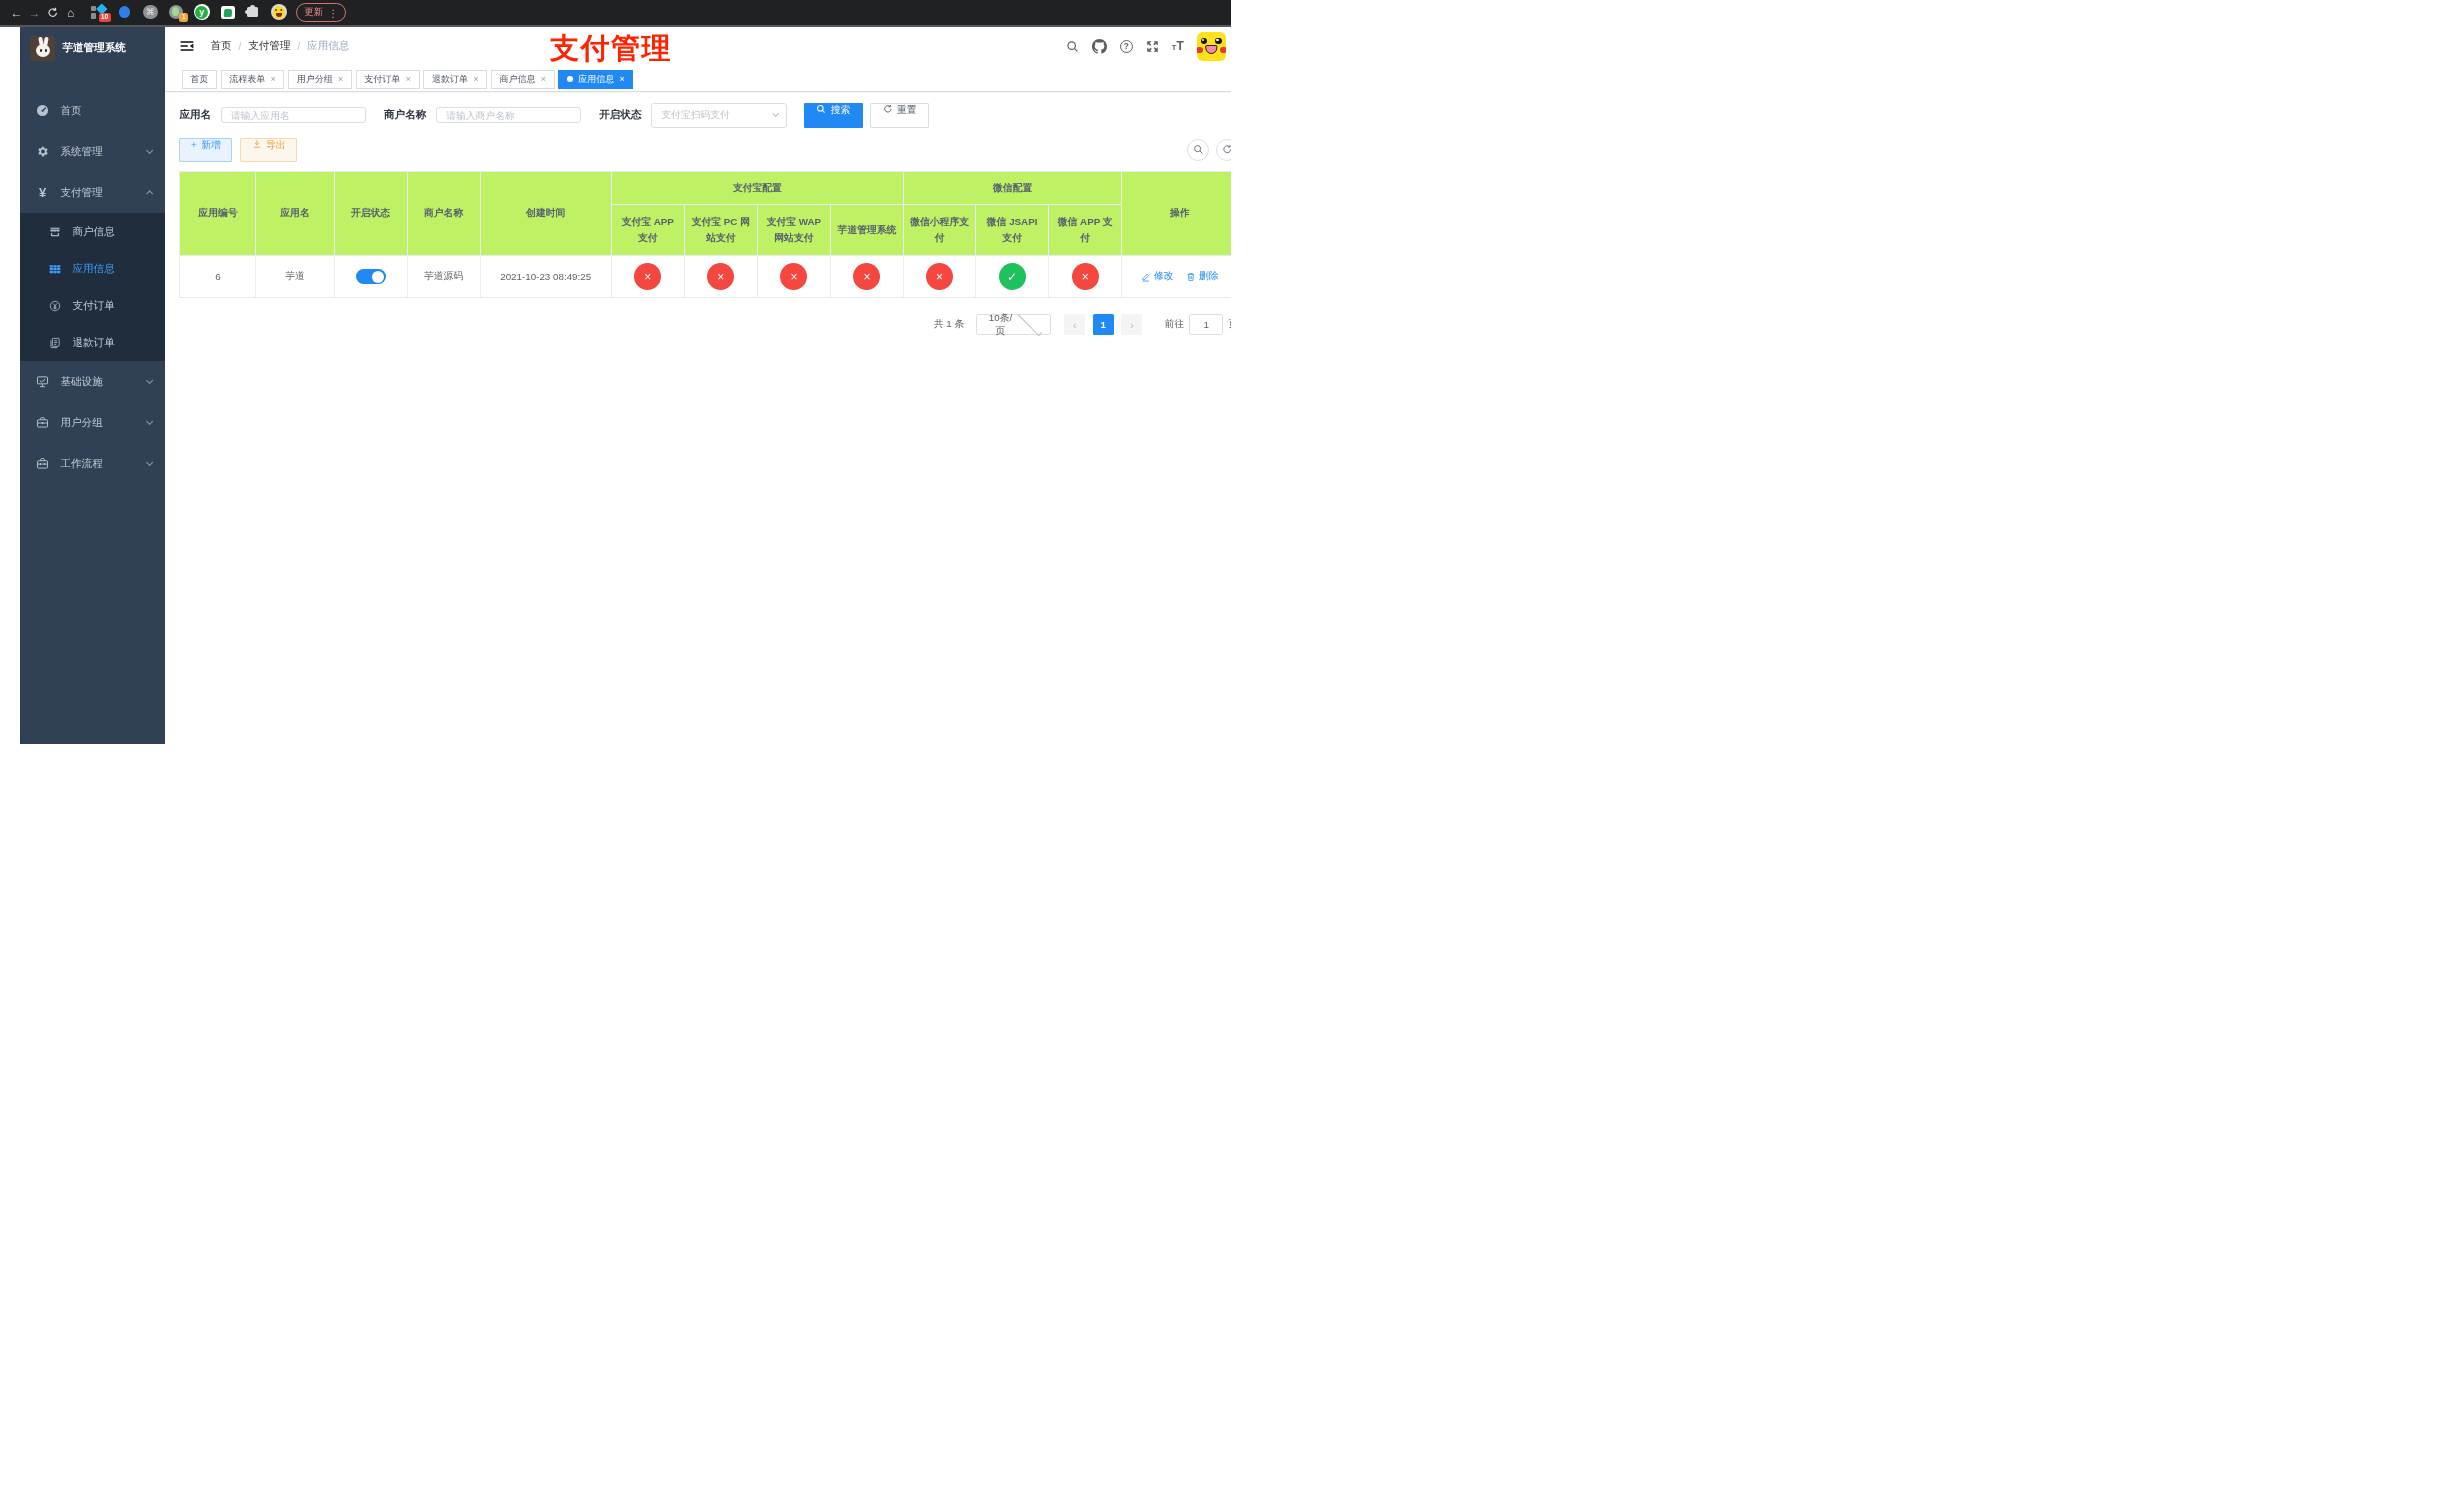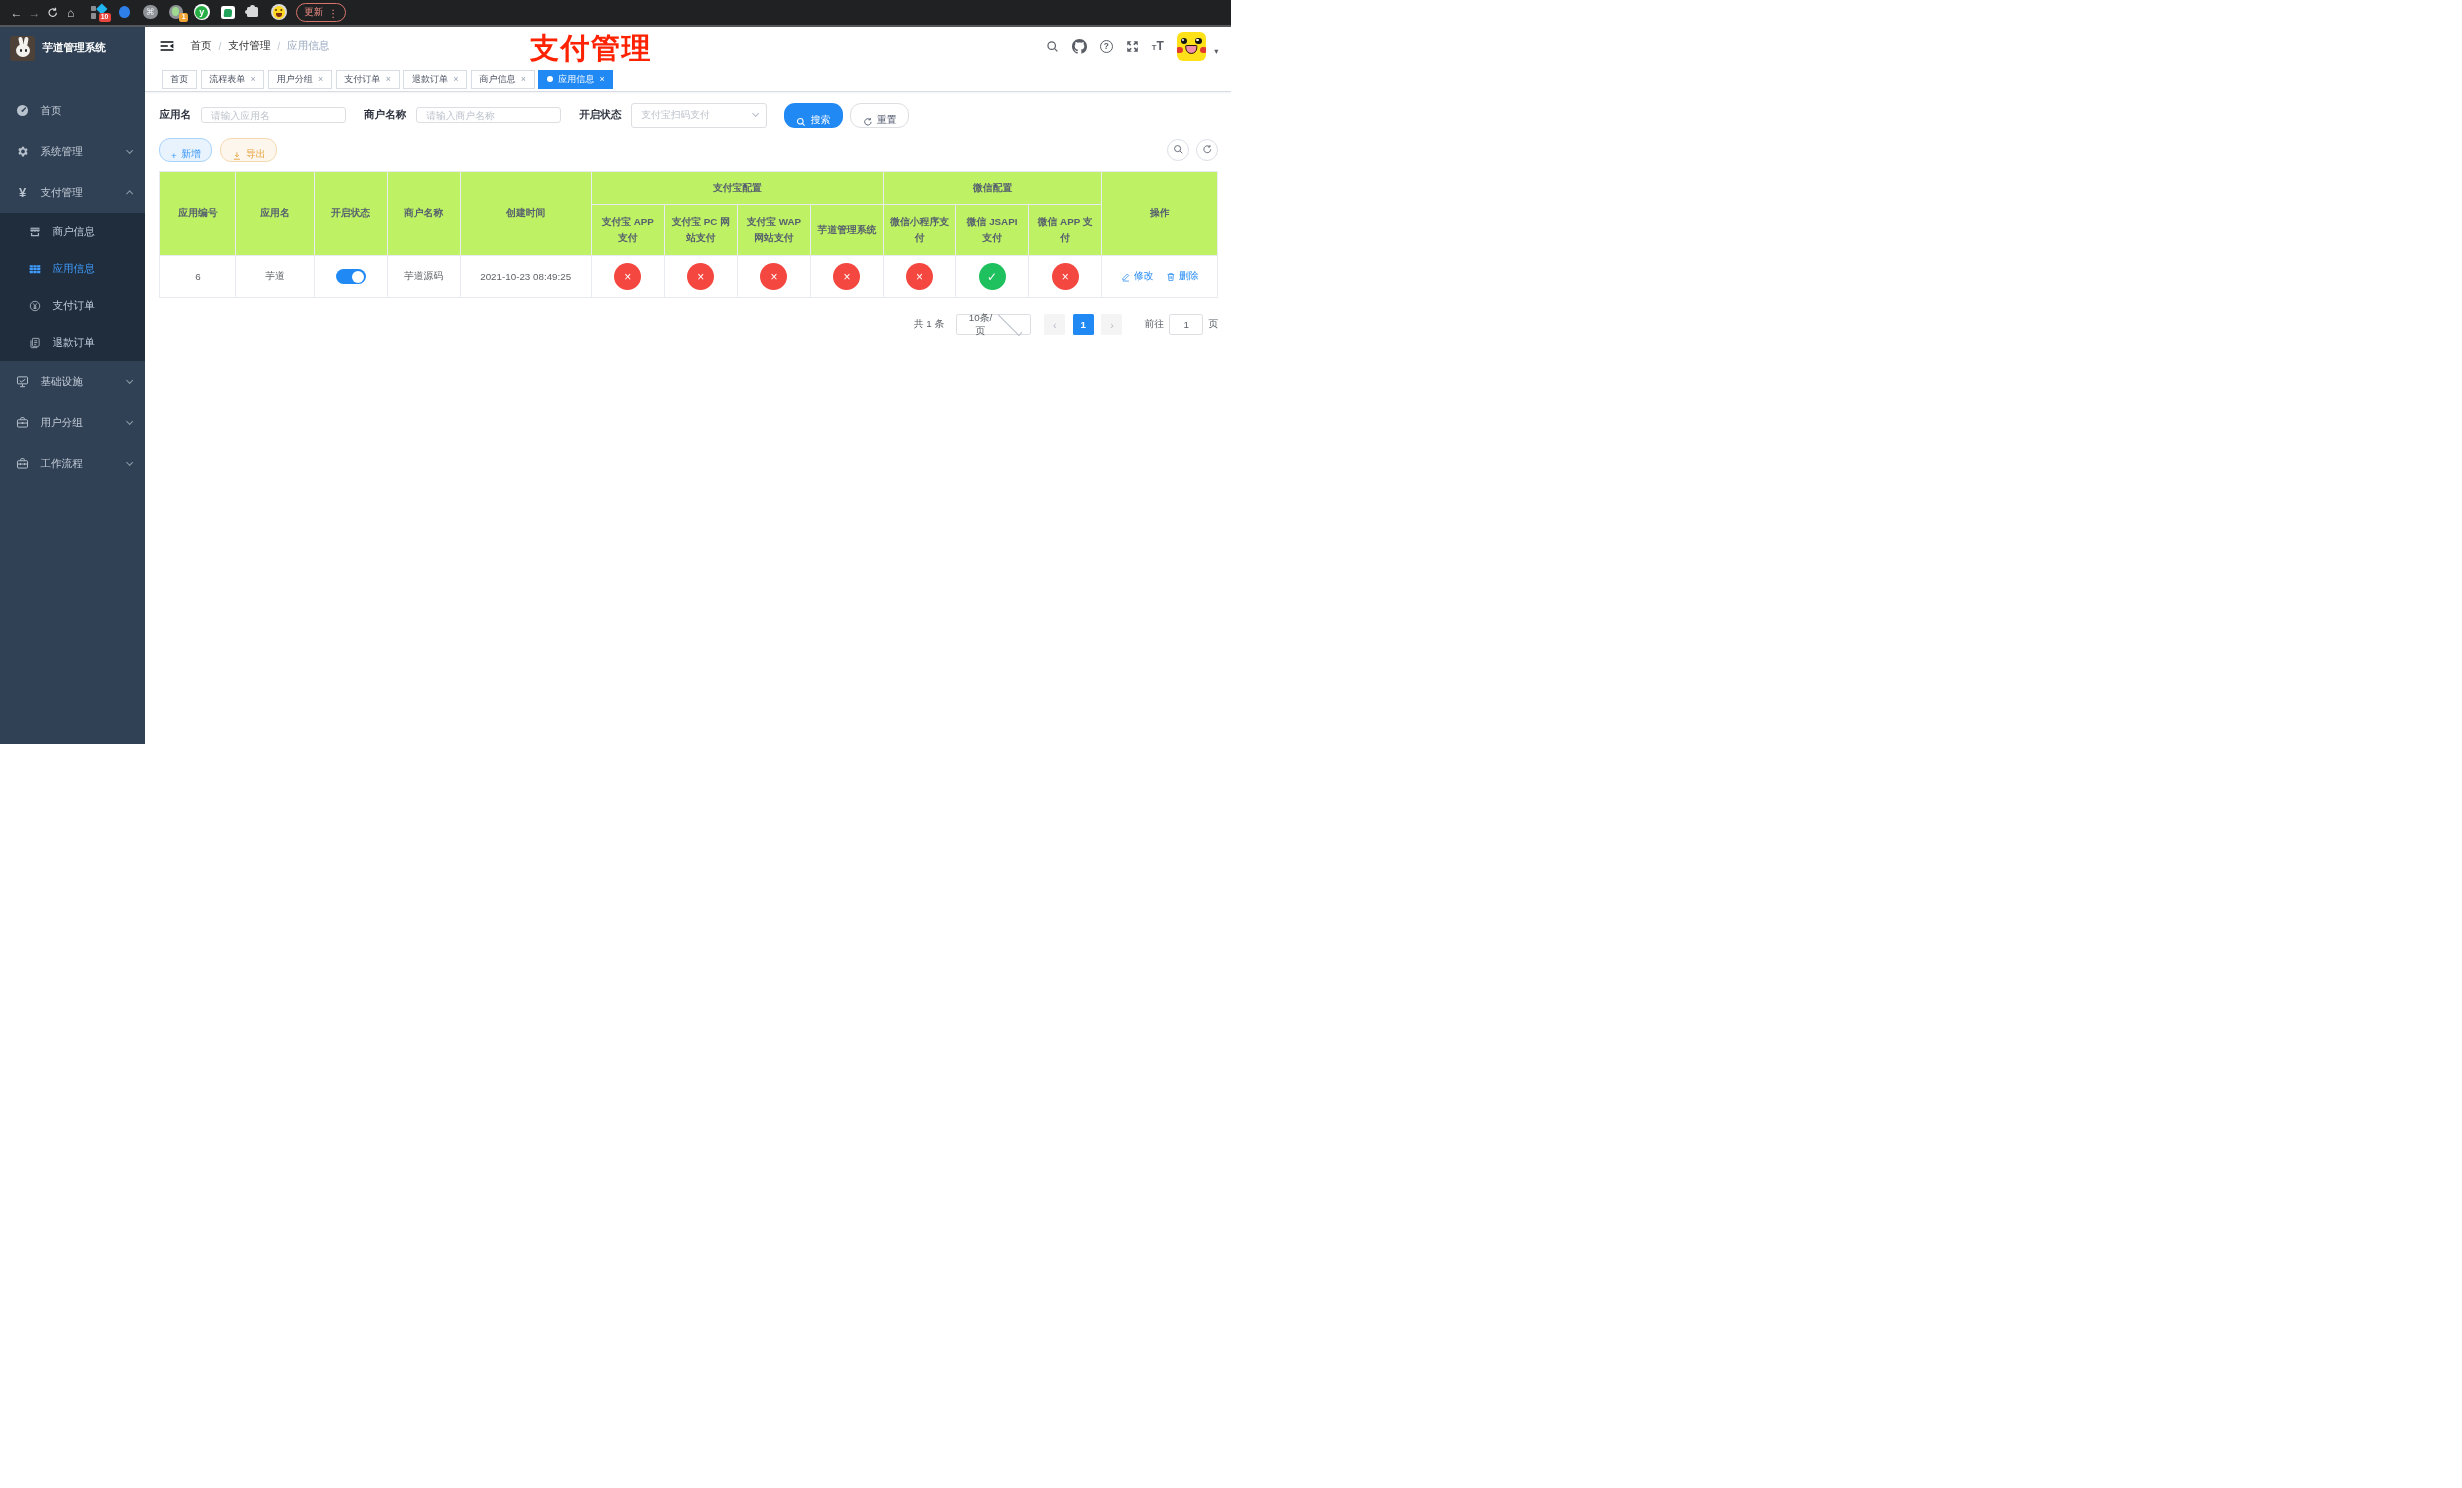--- a/index.html
+++ b/index.html
@@ -51,21 +51,21 @@
     display:flex;align-items:center;justify-content:center;}
   .smiley-face{position:relative;width:12px;height:13px;border-radius:50%;background:#ffd823;}
   .smiley-face::before{content:"";position:absolute;left:2.3px;top:3px;width:2.3px;height:2.3px;border-radius:50%;
     background:#5b3a00;box-shadow:5.3px 0 0 #5b3a00;}
   .smiley-face::after{content:"";position:absolute;left:3px;top:6.8px;width:6px;height:4.5px;border-radius:0 0 6px 6px;background:#7c2d12;}
   .update-pill{margin-left:9px;height:19px;border:1.5px solid #d7756b;border-radius:9.8px;color:#ee8b80;
     font-size:9.5px;display:flex;align-items:center;gap:4.5px;padding:0 6.8px;flex:0 0 auto;}
   .update-pill .kebab{font-size:10.6px;letter-spacing:0;}
 
   
-  .shell{display:flex;height:717px;}
+  .shell{display:flex;height:717px;padding-left:20px;}
   .sidebar{width:145px;background:var(--side-bg);flex:0 0 auto;display:flex;flex-direction:column;}
   .logo-row{height:42px;display:flex;align-items:center;padding-left:9.8px;gap:7.6px;}
   .rabbit{width:25px;height:25px;border-radius:3px;background:#4e4238;position:relative;overflow:hidden;flex:0 0 auto;}
   .rabbit .ear{position:absolute;top:1.5px;width:3.8px;height:9px;background:#f4f2ee;border-radius:2.3px;}
   .rabbit .ear.l{left:9px;transform:rotate(-12deg);}
   .rabbit .ear.r{left:14.4px;transform:rotate(10deg);}
   .rabbit .head{position:absolute;left:6px;top:8.3px;width:14.4px;height:13.6px;background:#f4f2ee;border-radius:50%;}
   .rabbit .eye{position:absolute;width:2.3px;height:3px;background:#222;border-radius:50%;top:13px;}
   .rabbit .eye.l{left:9.8px;}.rabbit .eye.r{left:15px;}
   .logo-title{color:#fff;font-size:10.6px;font-weight:700;white-space:nowrap;}
@@ -126,21 +126,21 @@
   .f-label{font-size:10.6px;font-weight:700;color:#2f3440;margin-right:9.8px;white-space:nowrap;}
   .f-input{width:145px;height:16px;border:0.8px solid var(--border);border-radius:3px;padding:0 9px;
     font-size:9.8px;color:#515a6e;outline:none;background:#fff;font-family:inherit;}
   .f-input::placeholder{color:#bdc3cc;}
   .f-gap{width:18px;flex:0 0 auto;}
   .f-select{width:136px;height:25px;border:0.8px solid var(--border);border-radius:3px;padding:0 7.6px 0 9px;
     display:flex;align-items:center;background:#fff;cursor:pointer;}
   .f-select .ph{font-size:9.8px;color:#bdc3cc;flex:1;}
   .sel-caret{width:5.3px;height:5.3px;border-right:1px solid #b8bec8;border-bottom:1px solid #b8bec8;
     transform:rotate(45deg);margin-top:-3px;}
-  .btn{height:25px;border-radius:11px;font-size:9.8px;display:inline-flex;align-items:flex-end;justify-content:center;
+  .btn{height:25px;border-radius:1px;font-size:9.8px;display:inline-flex;align-items:flex-start;justify-content:center;
     gap:4.5px;cursor:pointer;border:0.8px solid transparent;padding:0 11.4px;font-family:inherit;white-space:nowrap;}
   .btn-primary{background:var(--primary);color:#fff;margin-left:16.7px;}
   .btn-plain{background:#fff;border-color:var(--border);color:#515a6e;margin-left:7.6px;}
   .toolbar-row{display:flex;align-items:center;margin-top:9.8px;}
   .btn-add{height:24px;background:#e8f3fe;border:0.8px solid #a8d3fb;color:#3a96f6;padding:0 10.6px;}
   .btn-export{height:24px;background:#fdf6ec;border:0.8px solid #f5dab1;color:#e6a23c;padding:0 10.6px;margin-left:7.6px;}
   .toolbar-right{margin-left:auto;display:flex;gap:7.6px;}
   .circle-btn{width:22px;height:22px;border-radius:50%;border:0.8px solid #dcdfe6;background:#fff;color:#5f6672;
     display:flex;align-items:center;justify-content:center;cursor:pointer;}
 

